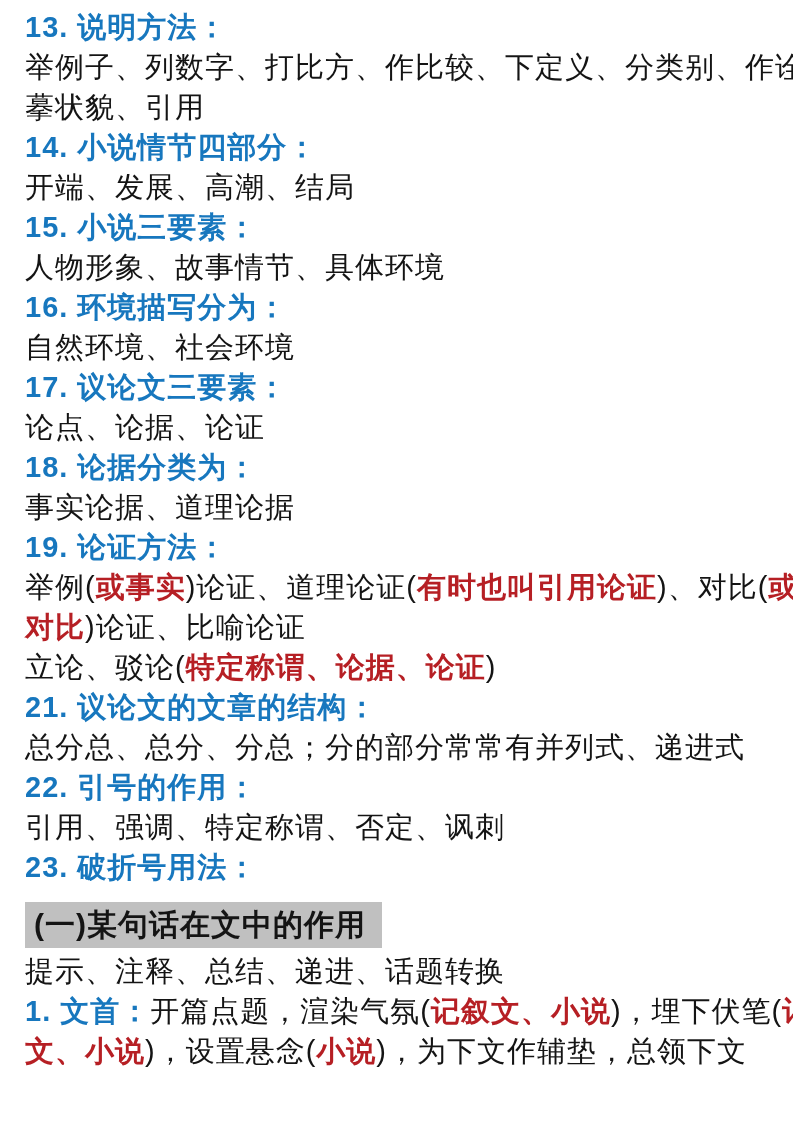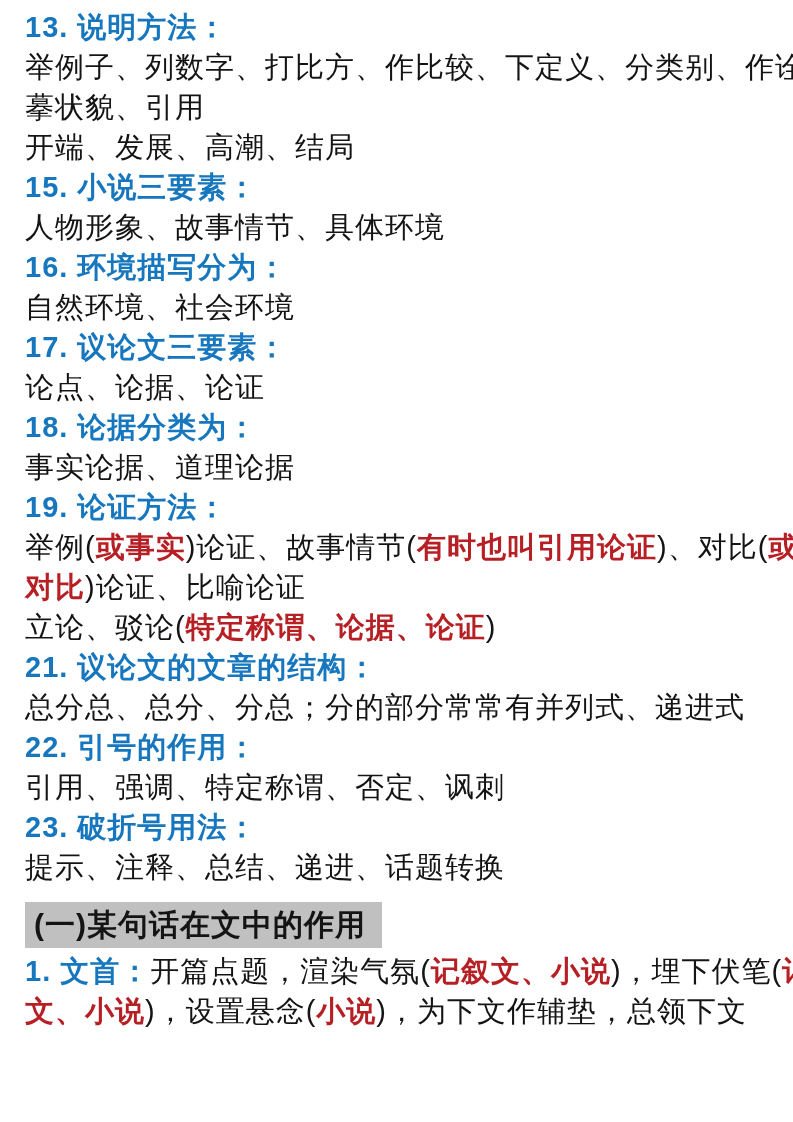--- a/index.html
+++ b/index.html
@@ -43,36 +43,37 @@
   }
 </style>
 </head>
 <body>
 
 <div class="page">
   <div id="content">
       <div class="line heading"><span class="seg c-blue">13. 说明方法：</span></div>
       <div class="line body"><span class="seg c-black">举例子、列数字、打比方、作比较、下定义、分类别、作诠释、</span></div>
       <div class="line body"><span class="seg c-black">摹状貌、引用</span></div>
+      <div class="line heading"><span class="seg c-blue">14. 小说情节四部分：</span></div>
       <div class="line body"><span class="seg c-black">开端、发展、高潮、结局</span></div>
       <div class="line heading"><span class="seg c-blue">15. 小说三要素：</span></div>
       <div class="line body"><span class="seg c-black">人物形象、故事情节、具体环境</span></div>
       <div class="line heading"><span class="seg c-blue">16. 环境描写分为：</span></div>
       <div class="line body"><span class="seg c-black">自然环境、社会环境</span></div>
       <div class="line heading"><span class="seg c-blue">17. 议论文三要素：</span></div>
       <div class="line body"><span class="seg c-black">论点、论据、论证</span></div>
       <div class="line heading"><span class="seg c-blue">18. 论据分类为：</span></div>
       <div class="line body"><span class="seg c-black">事实论据、道理论据</span></div>
       <div class="line heading"><span class="seg c-blue">19. 论证方法：</span></div>
-      <div class="line body"><span class="seg c-black">举例(</span><span class="seg c-red">或事实</span><span class="seg c-black">)论证、故事情节(</span><span class="seg c-red">有时也叫引用论证</span><span class="seg c-black">)、对比(</span><span class="seg c-red">或正反</span></div>
+      <div class="line body"><span class="seg c-black">举例(</span><span class="seg c-red">或事实</span><span class="seg c-black">)论证、道理论证(</span><span class="seg c-red">有时也叫引用论证</span><span class="seg c-black">)、对比(</span><span class="seg c-red">或正反</span></div>
       <div class="line body"><span class="seg c-red">对比</span><span class="seg c-black">)论证、比喻论证</span></div>
       <div class="line body"><span class="seg c-black">立论、驳论(</span><span class="seg c-red">特定称谓、论据、论证</span><span class="seg c-black">)</span></div>
       <div class="line heading"><span class="seg c-blue">21. 议论文的文章的结构：</span></div>
       <div class="line body"><span class="seg c-black">总分总、总分、分总；分的部分常常有并列式、递进式</span></div>
       <div class="line heading"><span class="seg c-blue">22. 引号的作用：</span></div>
       <div class="line body"><span class="seg c-black">引用、强调、特定称谓、否定、讽刺</span></div>
       <div class="line heading"><span class="seg c-blue">23. 破折号用法：</span></div>
+      <div class="line section"><span class="section-badge"><span class="seg c-black">(一)某句话在文中的作用</span></span></div>
       <div class="line body"><span class="seg c-black">提示、注释、总结、递进、话题转换</span></div>
-      <div class="line section"><span class="section-badge"><span class="seg c-black">(一)某句话在文中的作用</span></span></div>
       <div class="line body"><span class="seg c-blue">1. 文首：</span><span class="seg c-black">开篇点题，渲染气氛(</span><span class="seg c-red">记叙文、小说</span><span class="seg c-black">)，埋下伏笔(</span><span class="seg c-red">记叙</span></div>
       <div class="line body"><span class="seg c-red">文、小说</span><span class="seg c-black">)，设置悬念(</span><span class="seg c-red">小说</span><span class="seg c-black">)，为下文作辅垫，总领下文</span></div>
     </div>
 </div>
 
 </body></html>

